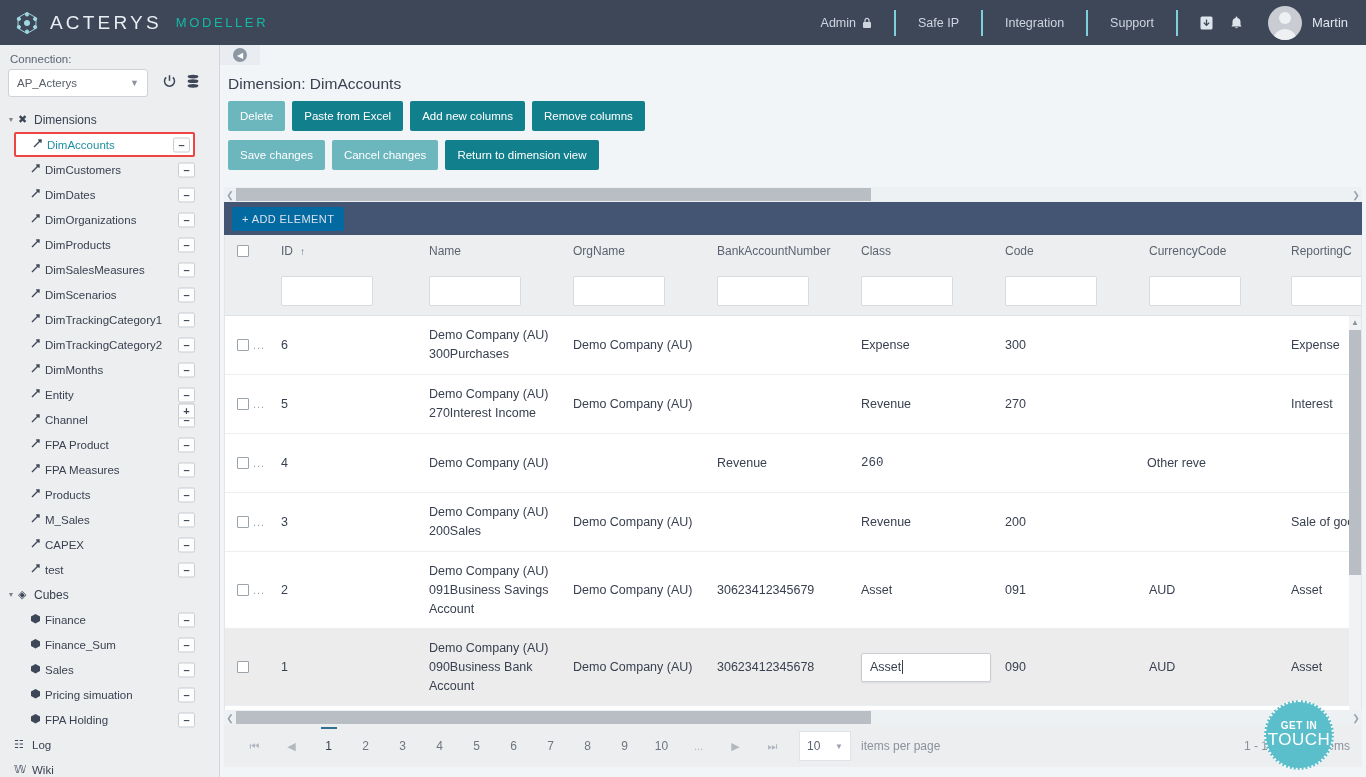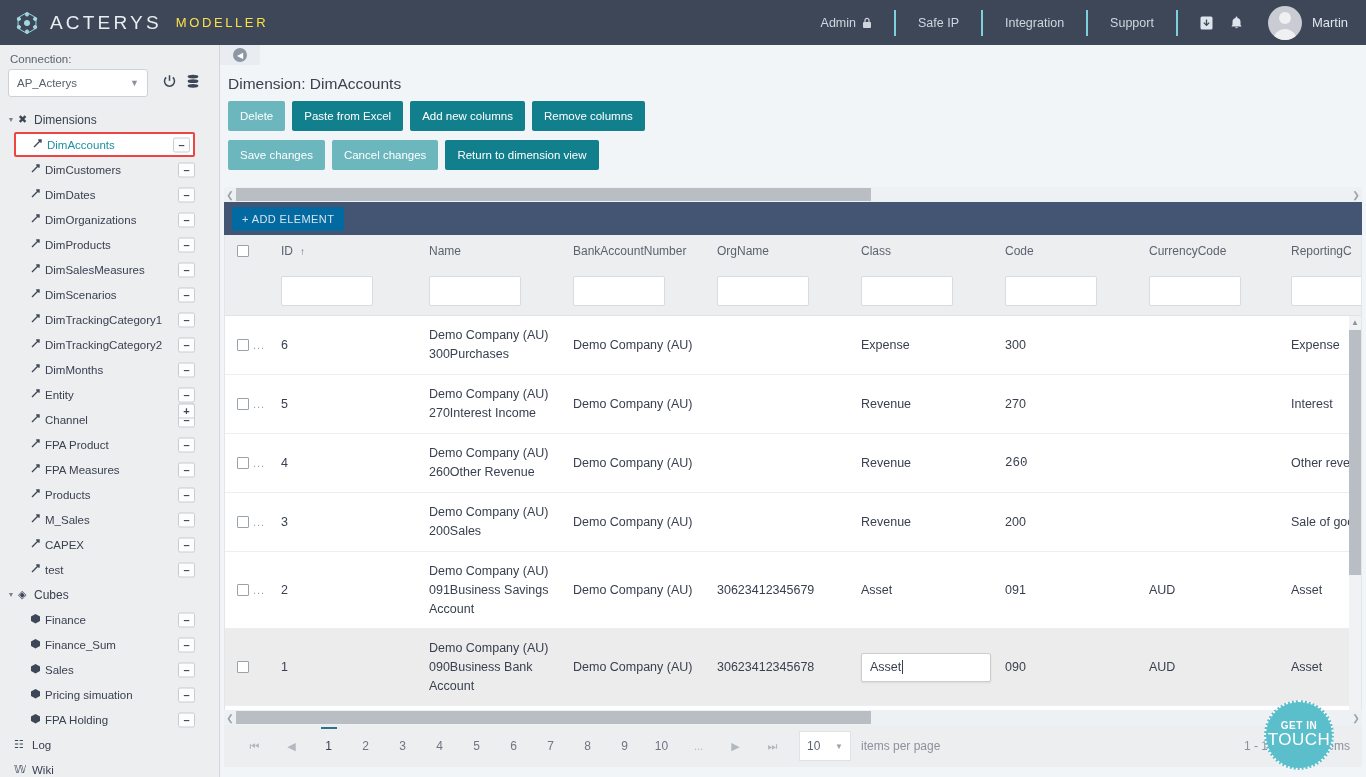--- a/index.html
+++ b/index.html
@@ -17,21 +17,21 @@
     width: 1366px; height: 45px;
     background: #3d4758;
     display: flex; align-items: center;
   }
   .brand { display: flex; align-items: center; padding-left: 14px; }
   .brand-logo { width: 26px; height: 26px; margin-right: 10px; }
   .brand-name {
     color: #e9eef3; font-size: 19px; letter-spacing: 3.2px; font-weight: 400;
   }
   .brand-sub {
-    color: #fde047; font-size: 13px; letter-spacing: 2.6px; margin-left: 14px;
+    color: #14b8a6; font-size: 13px; letter-spacing: 2.6px; margin-left: 14px;
   }
   .topnav { margin-left: auto; display: flex; align-items: center; height: 45px; }
   .topnav-item {
     color: #cfd6e0; font-size: 12.5px; padding: 0 22px;
     display: flex; align-items: center; height: 26px;
     border-left: 2px solid #7fd0dd;
   }
   .topnav-item:first-child { border-left: none; }
   .topnav-item.noborder { border-left: none; }
   .lock-glyph { margin-left: 6px; font-size: 11px; }
@@ -579,24 +579,24 @@
             <span class="chkbox"></span>
           </div>
           <div class="ghcell" style="width: 148px;">
             <span>ID</span>
             <span class="sort-arrow">↑</span>
           </div>
           <div class="ghcell" style="width: 144px;">
             <span>Name</span>
           </div>
           <div class="ghcell" style="width: 144px;">
+            <span>OrgName</span>
+          </div>
+          <div class="ghcell" style="width: 144px;">
             <span>BankAccountNumber</span>
-          </div>
-          <div class="ghcell" style="width: 144px;">
-            <span>OrgName</span>
           </div>
           <div class="ghcell" style="width: 144px;">
             <span>Class</span>
           </div>
           <div class="ghcell" style="width: 144px;">
             <span>Code</span>
           </div>
           <div class="ghcell" style="width: 142px;">
             <span>CurrencyCode</span>
           </div>
@@ -666,21 +666,20 @@
           <div class="gcell" style="width: 80px;">Interest</div>
         </div>
         <div class="grow" style="height: 59px;">
           <div class="gcell" style="width: 44px;">
             <span class="cellwrap">
               <span class="chkbox"></span>
               <span class="dots">...</span>
             </span>
           </div>
           <div class="gcell" style="width: 148px;">4</div>
-          <div class="gcell" style="width: 144px;">Demo Company (AU) 260Other Revenue</div>
           <div class="gcell" style="width: 144px;">Demo Company (AU)</div>
           <div class="gcell" style="width: 144px;"></div>
           <div class="gcell" style="width: 144px;">Revenue</div>
           <div class="gcell" style="width: 144px; font-family: Liberation Mono, monospace;">260</div>
           <div class="gcell" style="width: 142px;"></div>
           <div class="gcell" style="width: 80px;">Other reve</div>
         </div>
         <div class="grow" style="height: 59px;">
           <div class="gcell" style="width: 44px;">
             <span class="cellwrap">

